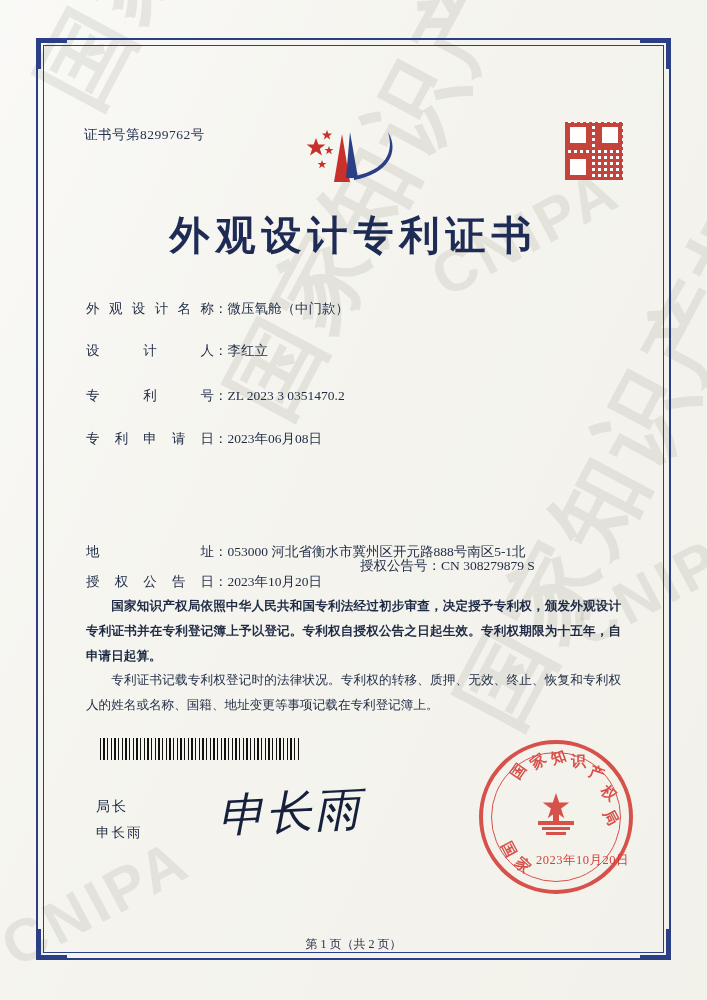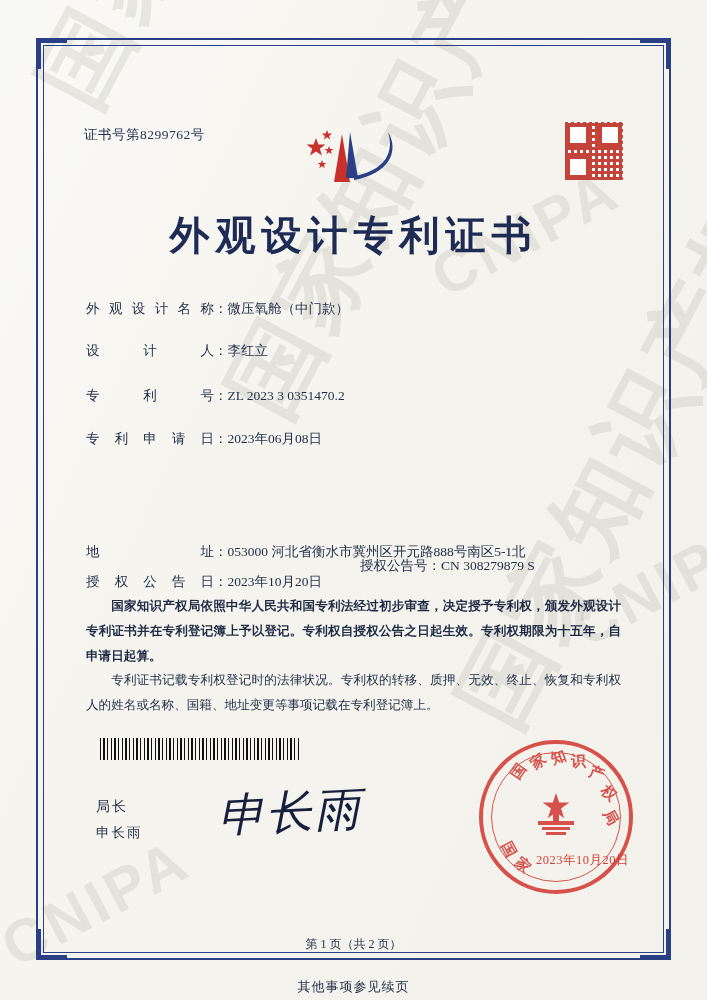--- a/index.html
+++ b/index.html
@@ -358,16 +358,15 @@
           <rect x="12" y="34" width="36" height="4" fill="#d2362f"></rect>
           <rect x="16" y="40" width="28" height="3" fill="#d2362f"></rect>
           <rect x="20" y="45" width="20" height="3" fill="#d2362f"></rect>
           <rect x="27" y="24" width="6" height="14" fill="#d2362f"></rect>
         </svg>
       </div>
     </div>
     <div id="seal-date">2023年10月20日</div>
 
     <div id="page-num">第 1 页（共 2 页）</div>
-    <div id="footer-note">其他事项参见续页</div>
 
   </div>
 </div>
 
 </body></html>

